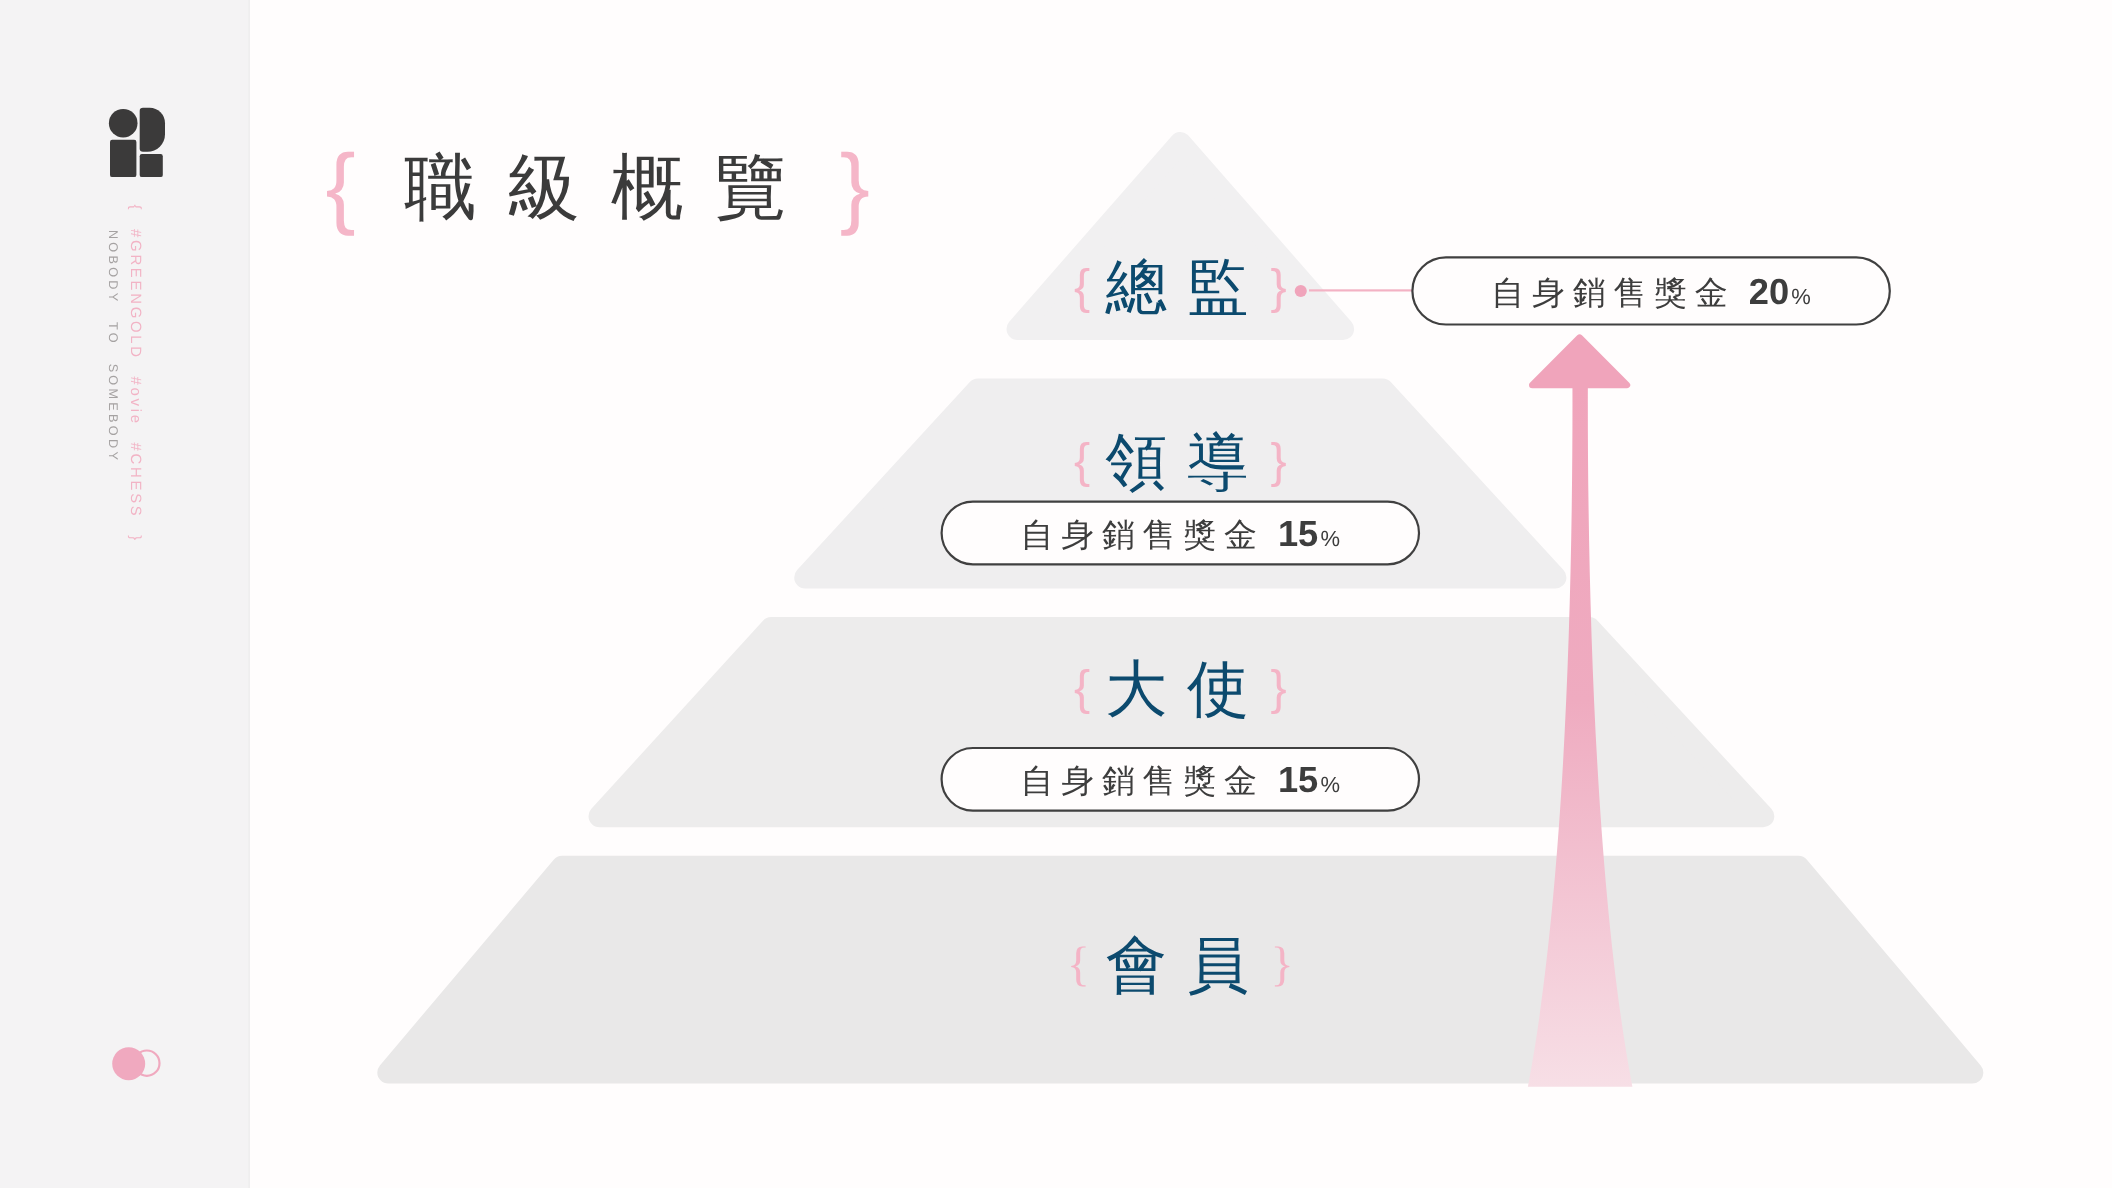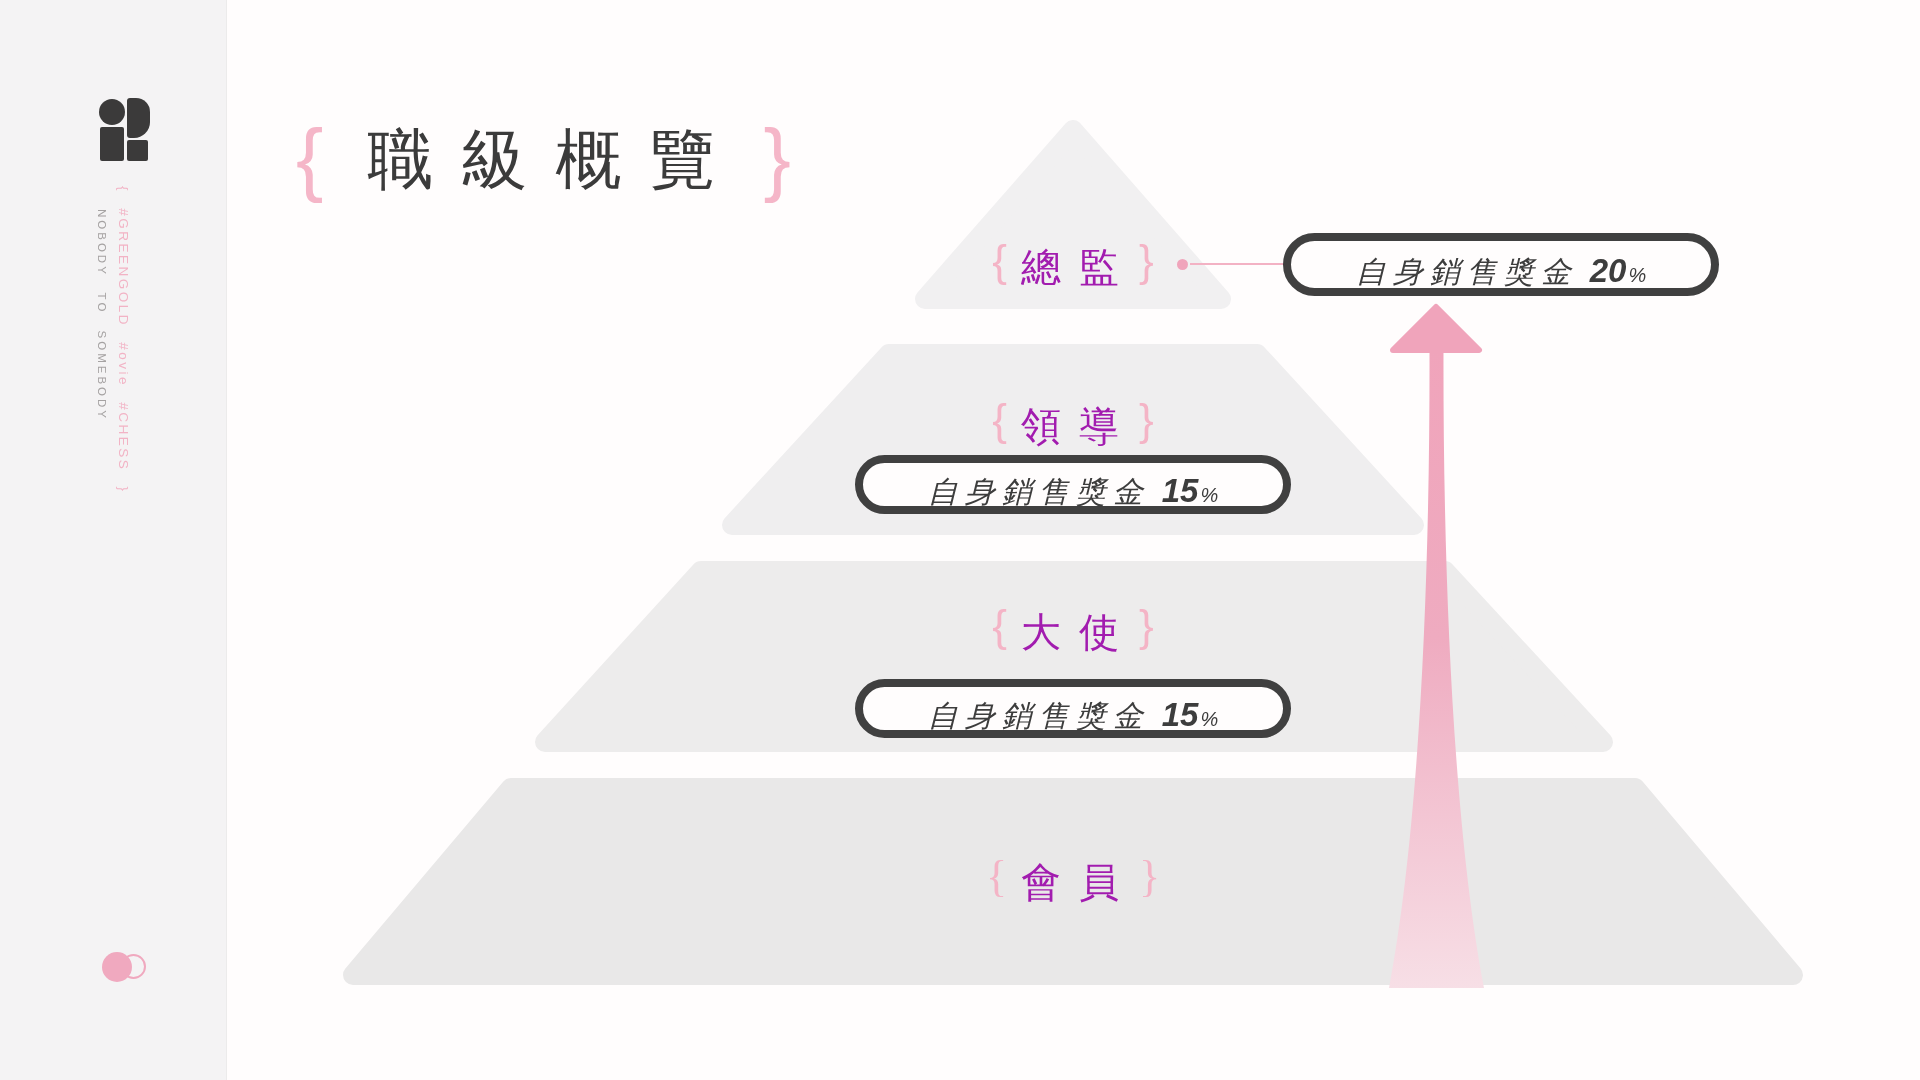--- a/index.html
+++ b/index.html
@@ -21,39 +21,39 @@
            font-size:13.5px; letter-spacing:2.5px; word-spacing:9px; color:#f2b3c5; white-space:nowrap; }
   .vslogan { position:absolute; left:96px; top:209px; writing-mode:vertical-rl;
              font-size:11.5px; letter-spacing:3px; word-spacing:10px; color:#a5a2a2; white-space:nowrap; }
 
   .circle-filled  { position:absolute; left:102px; top:952px; width:30px; height:30px;
                     border-radius:50%; background:#f0a9bf; z-index:2; }
   .circle-outline { position:absolute; left:121px; top:954px; width:25px; height:25px;
                     border-radius:50%; border:2px solid #f0a9bf; background:transparent; z-index:1; }
 
   
-  .title { position:absolute; left:296px; top:108px; white-space:nowrap; line-height:100px; }
+  .title { position:absolute; left:296px; top:120px; white-space:nowrap; line-height:100px; }
   .title .brace { font-size:82px; font-weight:400; color:#f5b6c8; vertical-align:-4px; }
   .title .txt   { font-size:66px; font-weight:500; color:#3b3b3b; letter-spacing:28px; margin:0 20px 0 44px; }
 
   
   .pyr-svg { position:absolute; left:0; top:0; width:1920px; height:1080px; z-index:0; }
   .tier { stroke-width:20; stroke-linejoin:round; }
 
   
   .rank-label { position:absolute; left:1073px; transform:translateX(-50%); z-index:2;
                 white-space:nowrap; line-height:68px; text-align:center; }
   .rank-label .brace { font-size:44px; color:#f4b4c6; vertical-align:5px; }
-  .rank-label .rk    { font-size:40px; font-weight:500; color:#a21caf; letter-spacing:18px; margin:0 2px 0 14px; }
+  .rank-label .rk    { font-size:56px; font-weight:500; color:#0c4a6e; letter-spacing:18px; margin:0 2px 0 14px; }
   .rl-1 { top:227px; } .rl-2 { top:386px; } .rl-3 { top:592px; } .rl-4 { top:843px;font-family:Liberation Serif, serif; }
 
   
   .pill { position:absolute; left:855px; width:436px; height:59px; border-radius:30px;
-          border:8px solid #404040; background:#fffdfd; z-index:2;
-          text-align:center; line-height:55px; white-space:nowrap; color:#3d3d3d;font-style:italic; }
+          border:2px solid #404040; background:#fffdfd; z-index:2;
+          text-align:center; line-height:55px; white-space:nowrap; color:#3d3d3d; }
   .pill .lbl { font-size:30px; letter-spacing:7px; }
   .pill .val { font-size:33px; font-weight:600; margin-left:12px; }
   .pill .pct { font-size:20px; margin-left:2px; }
   .pill-2 { top:455px; } .pill-3 { top:679px; } .pill-4 { top:902px; }
   .pill-callout { left:1283px; top:233px; height:63px; line-height:59px; border-radius:32px; }
 
   
   .conn-dot  { position:absolute; left:1177px; top:259px; width:11px; height:11px;
                border-radius:50%; background:#f0a4bb; z-index:2; }
   .conn-line { position:absolute; left:1190px; top:263px; width:95px; height:2px;

